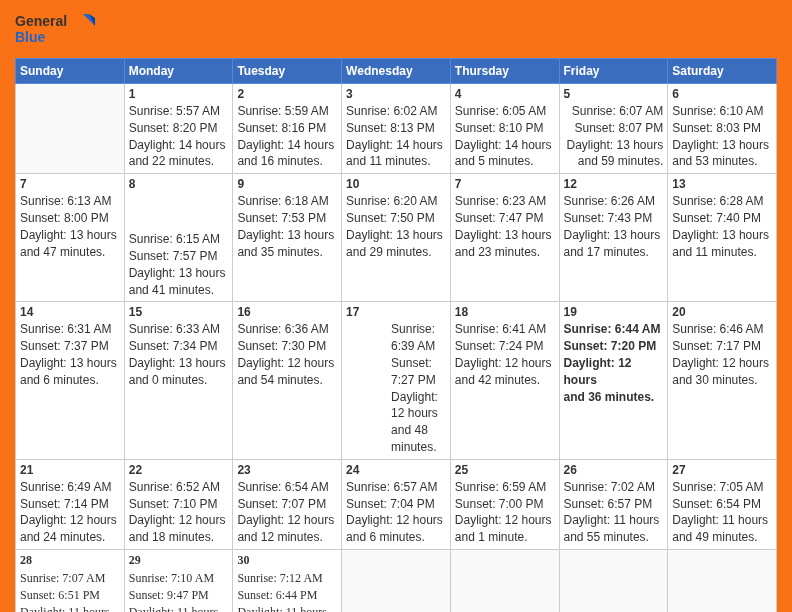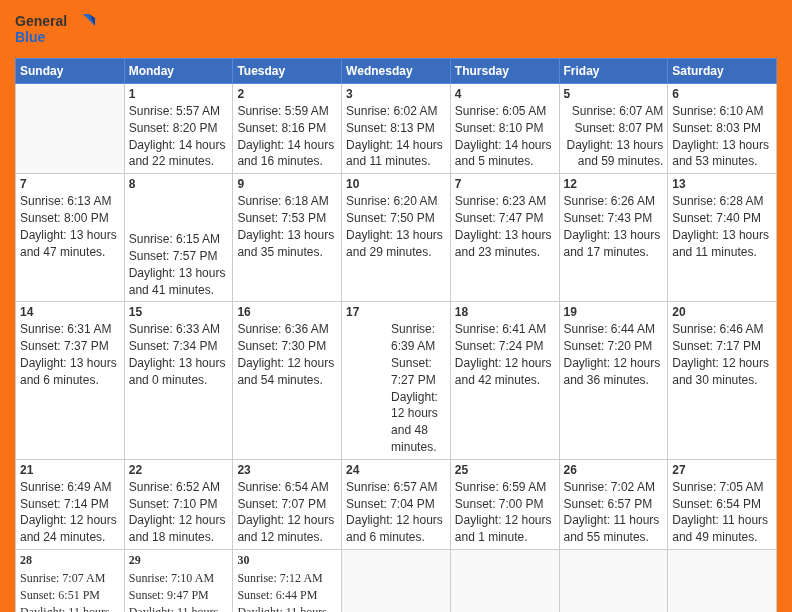--- a/index.html
+++ b/index.html
@@ -242,21 +242,21 @@
           </td>
           <td>
             <span class="day-number">18</span>
             <div class="day-info" style="white-space: pre-line;">Sunrise: 6:41 AM
 Sunset: 7:24 PM
 Daylight: 12 hours
 and 42 minutes.</div>
           </td>
           <td>
             <span class="day-number">19</span>
-            <div class="day-info" style="white-space: pre-line;">Sunrise: 6:44 AM
+            <div class="day-info" style="white-space: pre-line; font-weight: bold;">Sunrise: 6:44 AM
 Sunset: 7:20 PM
 Daylight: 12 hours
 and 36 minutes.</div>
           </td>
           <td>
             <span class="day-number">20</span>
             <div class="day-info" style="white-space: pre-line;">Sunrise: 6:46 AM
 Sunset: 7:17 PM
 Daylight: 12 hours
 and 30 minutes.</div>

